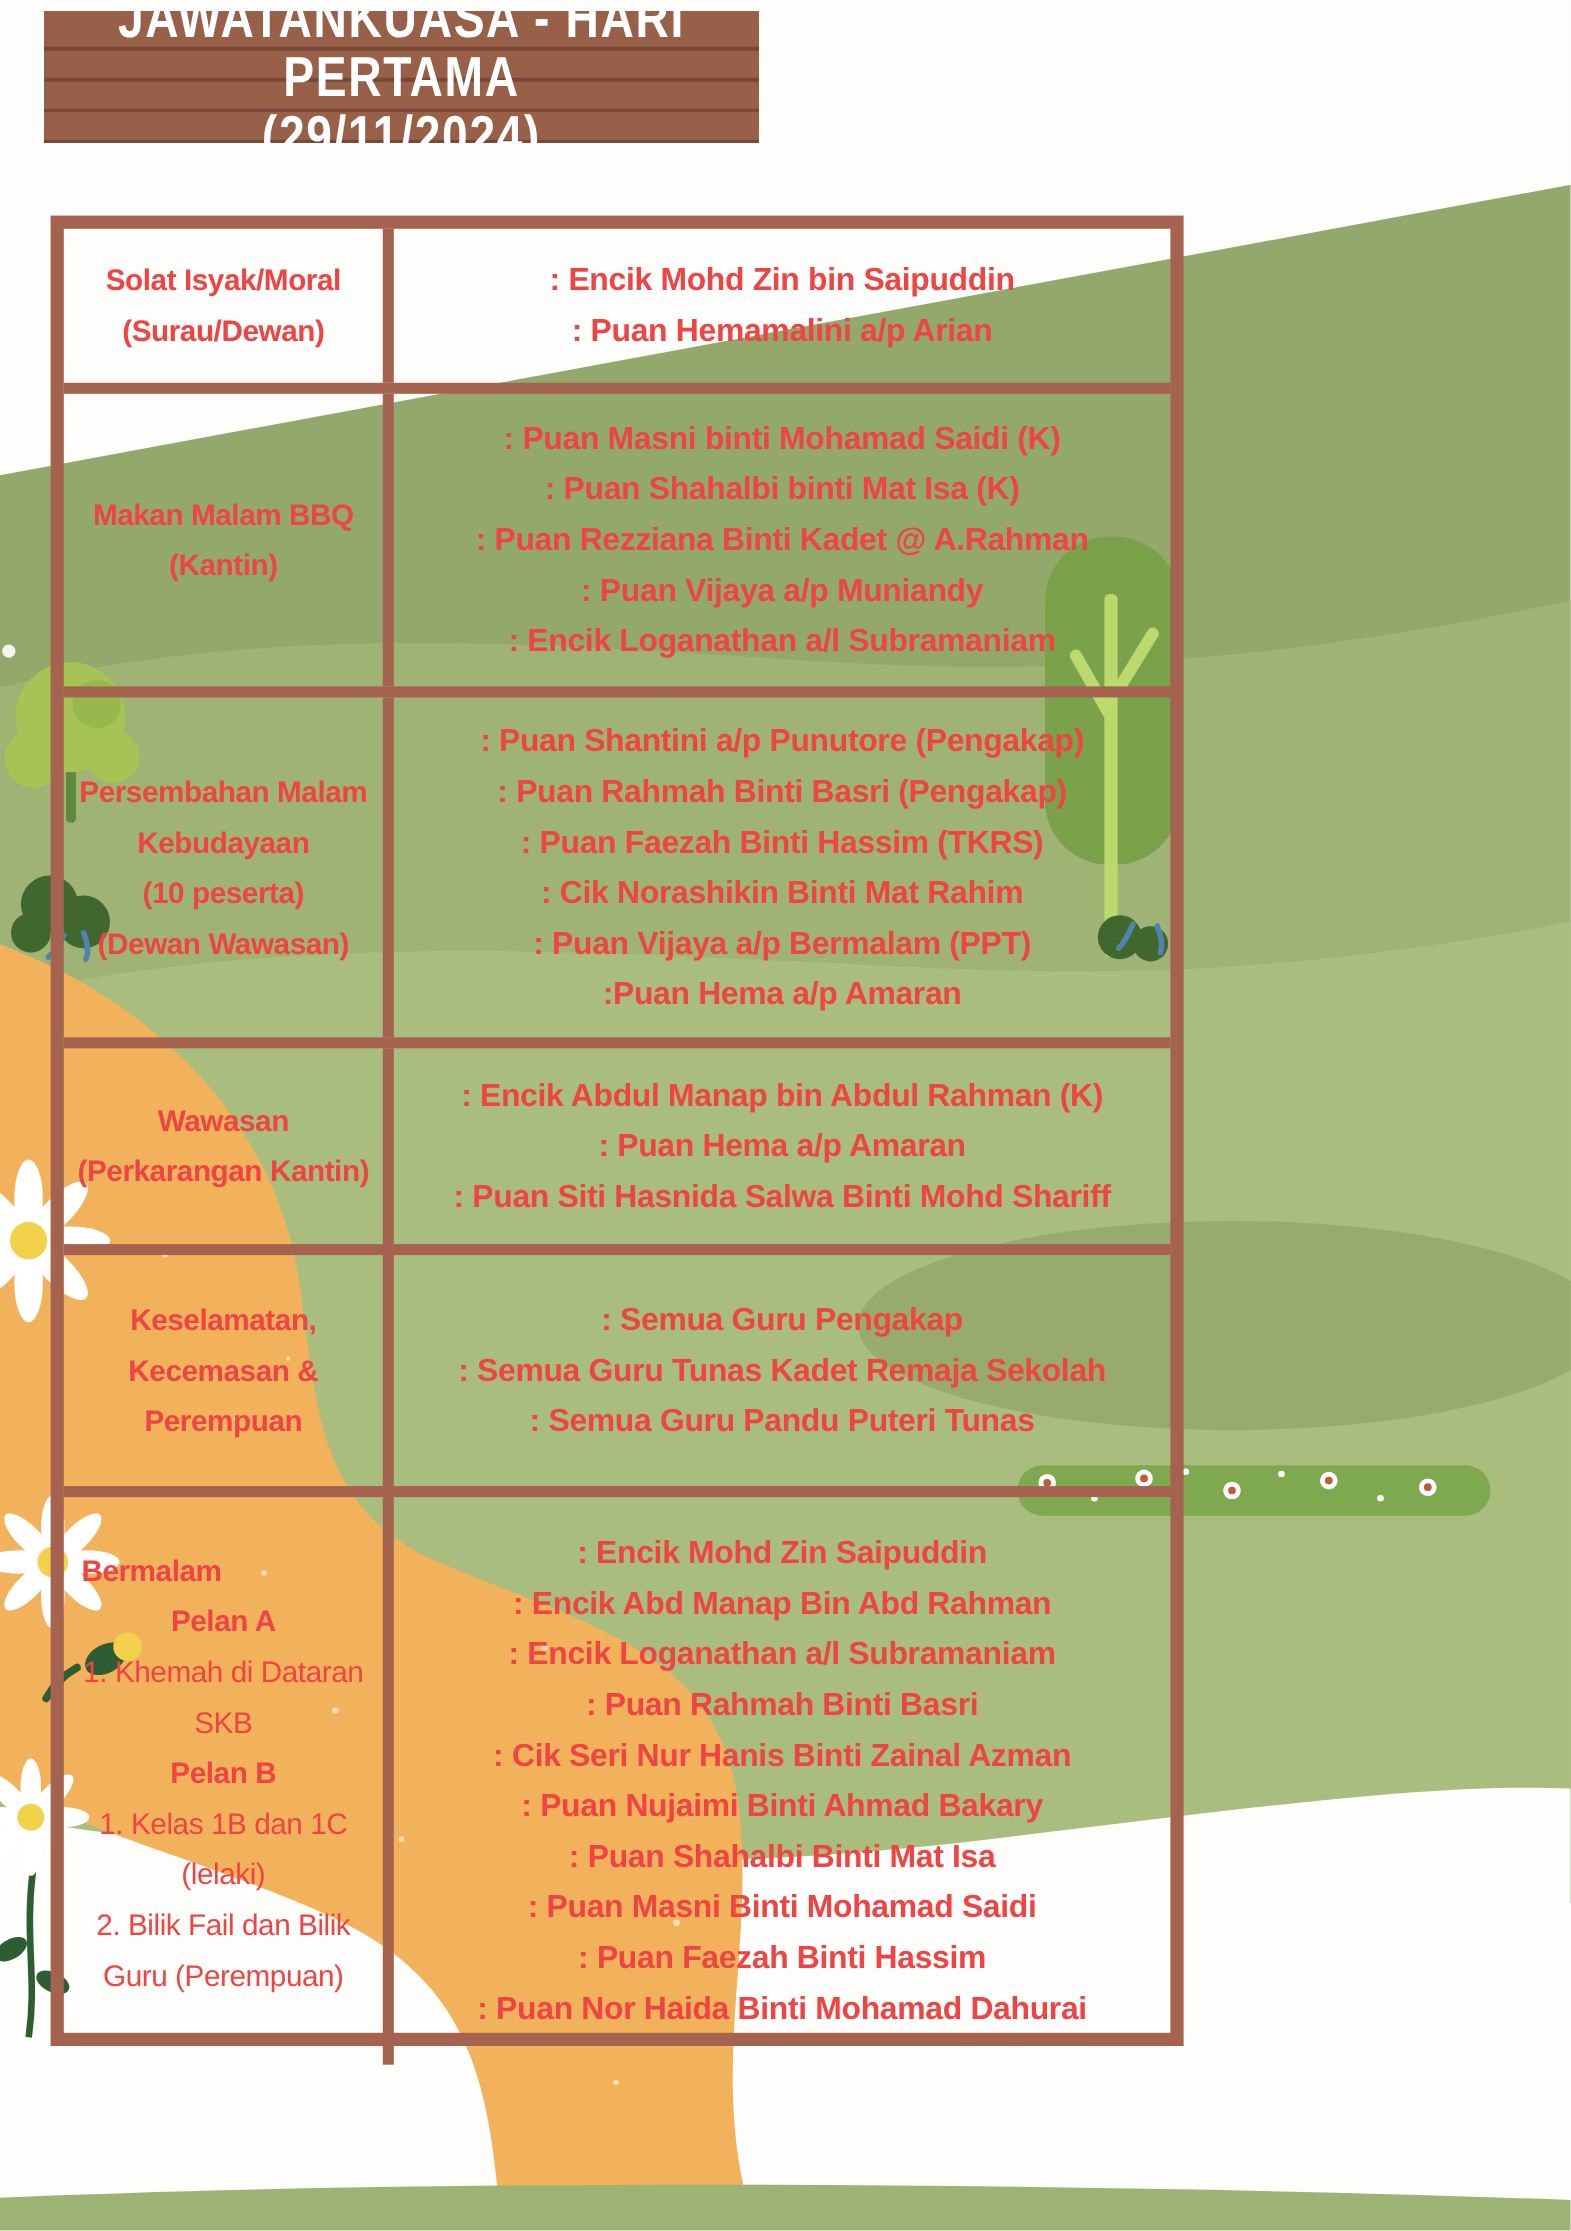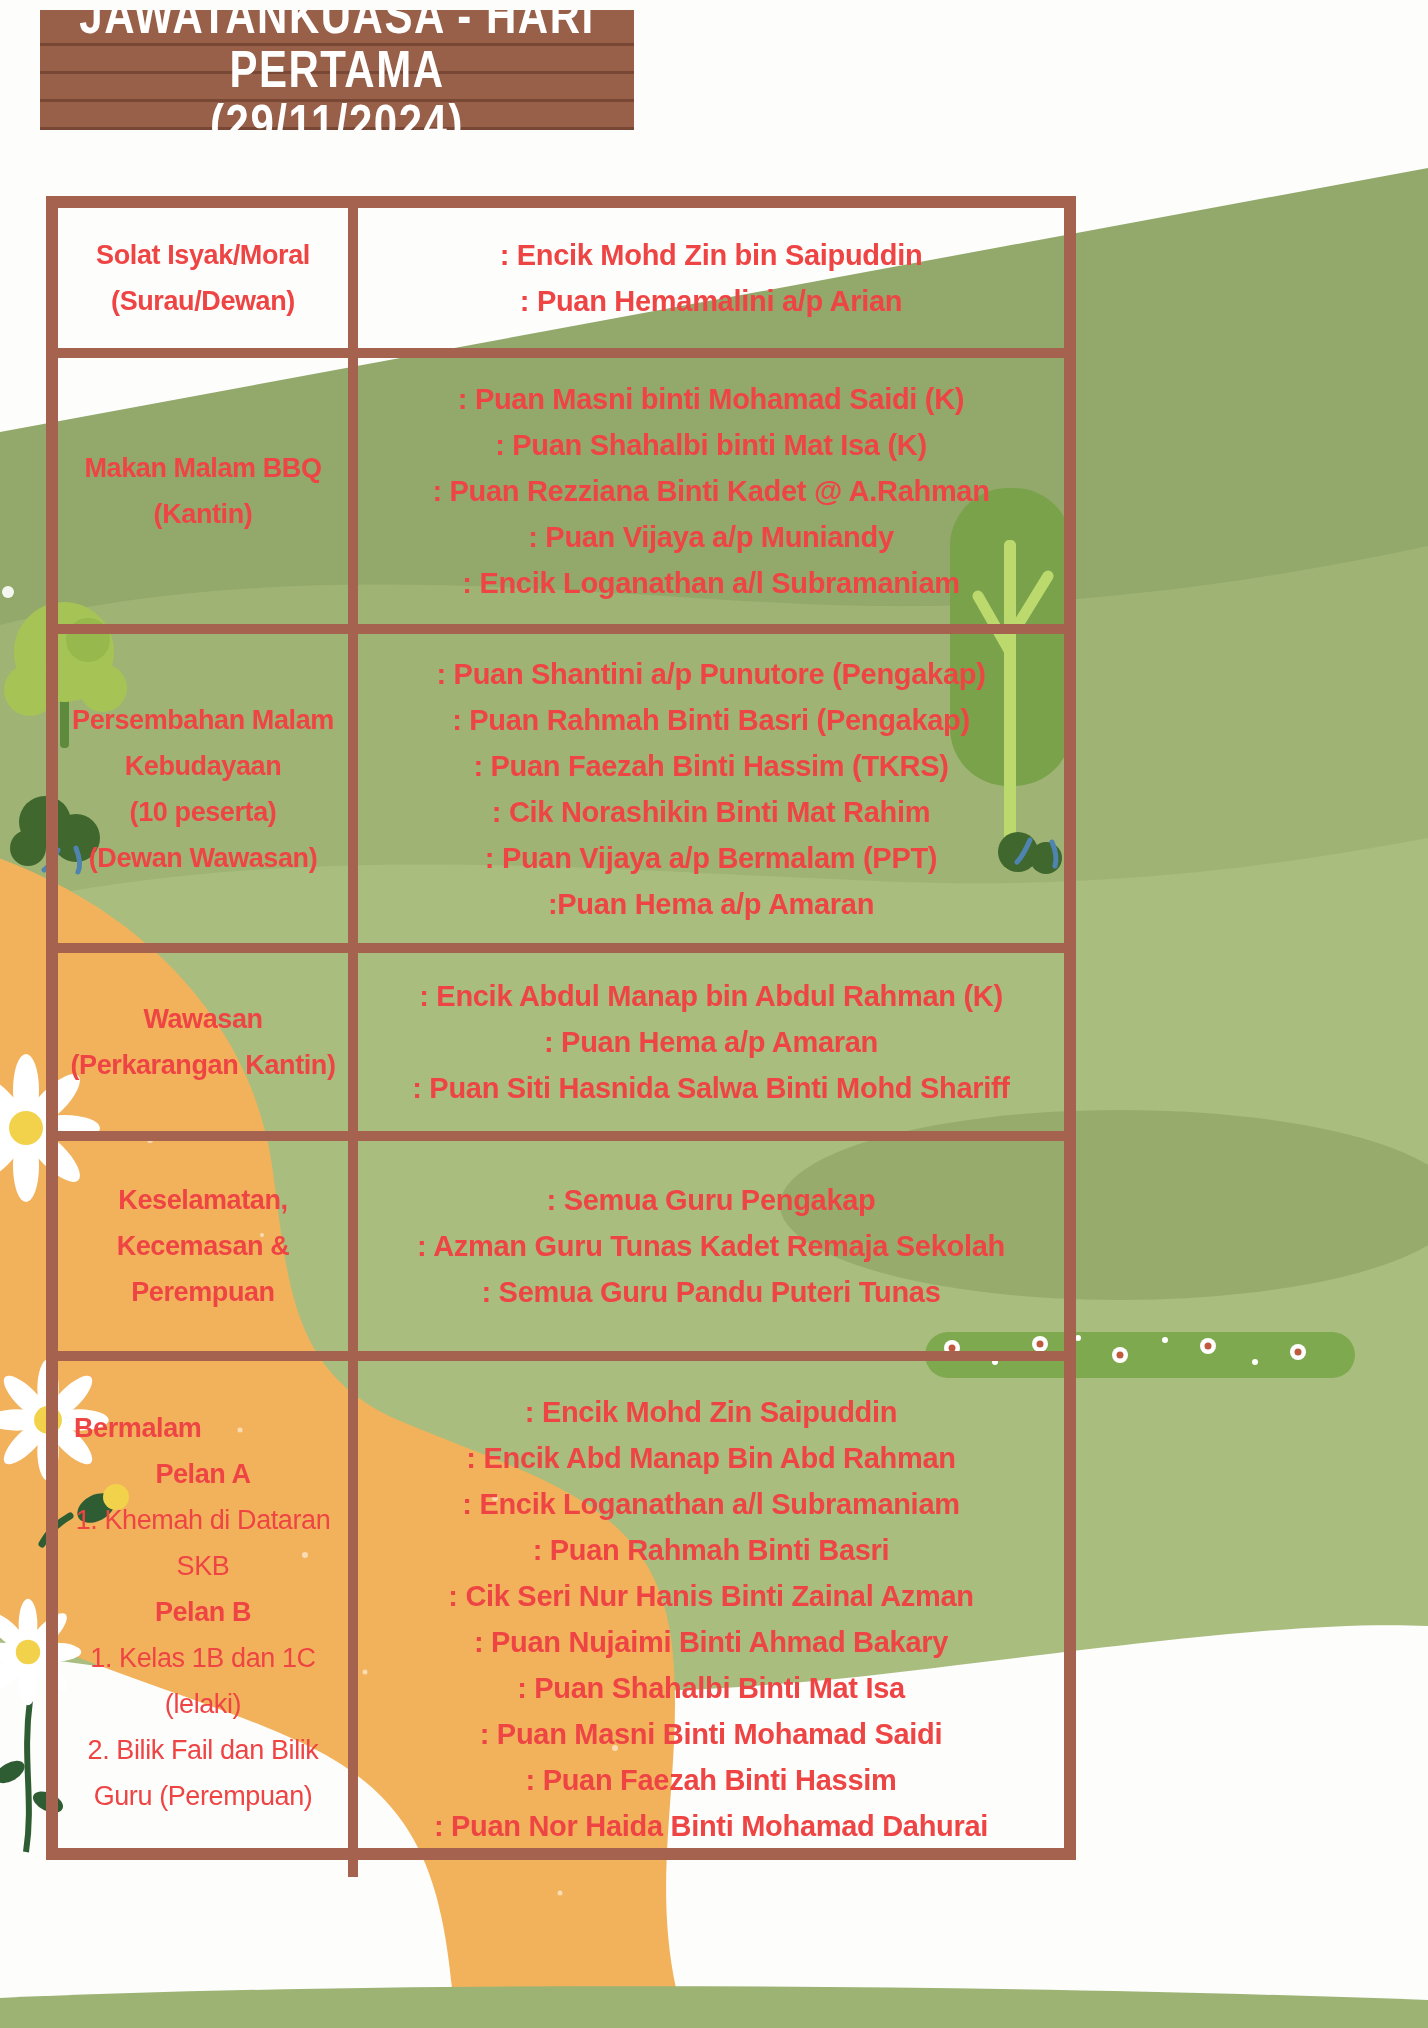--- a/index.html
+++ b/index.html
@@ -1,21 +1,21 @@
 <!DOCTYPE html>
 <html style="--bd: #a5624e; --banner: #996049;"><head>
 <meta charset="utf-8">
 <style>
   html,body{margin:0;padding:0;background:#e8e8e8;}
   .canvas{position:relative;width:1428px;height:2028px;overflow:hidden;background:#fdfdfb;
           font-family:"Liberation Sans", sans-serif;}
   .scene{position:absolute;left:0;top:0;width:1428px;height:2028px;}
 
   
-  .banner{position:absolute;left:40px;top:10px;width:594px;height:120px;background:var(--banner,#996049);
+  .banner{position:absolute;left:40px;top:10px;width:650px;height:120px;background:var(--banner,#996049);
           display:flex;flex-direction:column;justify-content:center;align-items:center;overflow:hidden;}
   .banner::before{content:"";position:absolute;inset:0;
           background:repeating-linear-gradient(180deg, rgba(66,32,20,0) 0 25px, rgba(66,32,20,.38) 25px 28px);
           background-position:0 8px;}
   .banner-text{position:relative;transform:scaleY(1.22);color:#fff;font-weight:700;text-align:center;
           letter-spacing:1.5px;line-height:1.05;}
   .banner-line1{font-size:42px;}
   .banner-line2{font-size:42px;}
 
   
@@ -229,21 +229,21 @@
         </div>
       </div>
       <div class="row">
         <div class="cell left">
           <div class="line">Keselamatan,</div>
           <div class="line">Kecemasan &amp;</div>
           <div class="line">Perempuan</div>
         </div>
         <div class="cell right">
           <div class="line">: Semua Guru Pengakap</div>
-          <div class="line">: Azman Guru Tunas Kadet Remaja Sekolah</div>
+          <div class="line">: Semua Guru Tunas Kadet Remaja Sekolah</div>
           <div class="line">: Semua Guru Pandu Puteri Tunas</div>
         </div>
       </div>
       <div class="row">
         <div class="cell left">
           <div class="line al">Bermalam</div>
           <div class="line">Pelan A</div>
           <div class="line rg">1. Khemah di Dataran</div>
           <div class="line rg">SKB</div>
           <div class="line">Pelan B</div>

